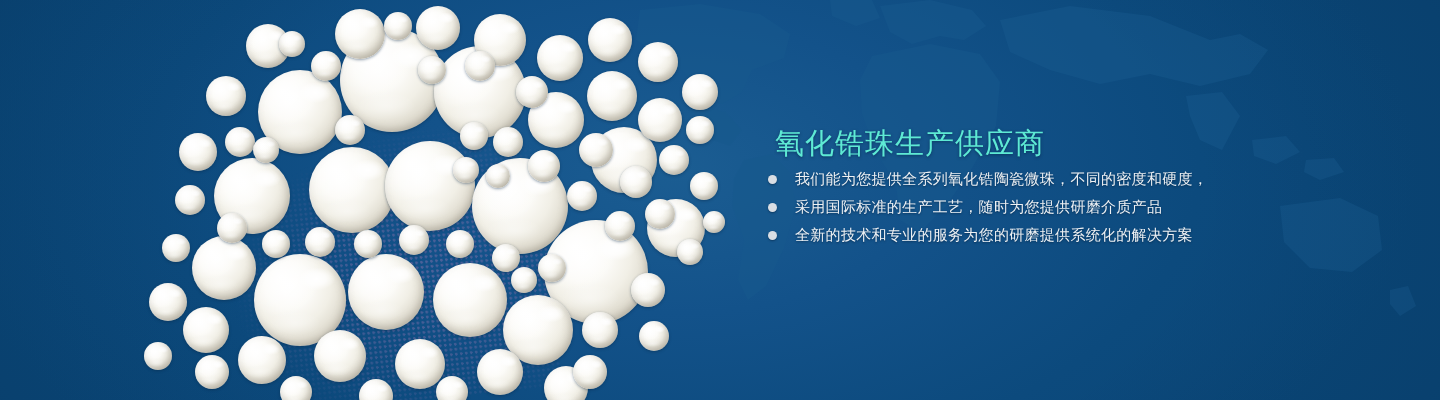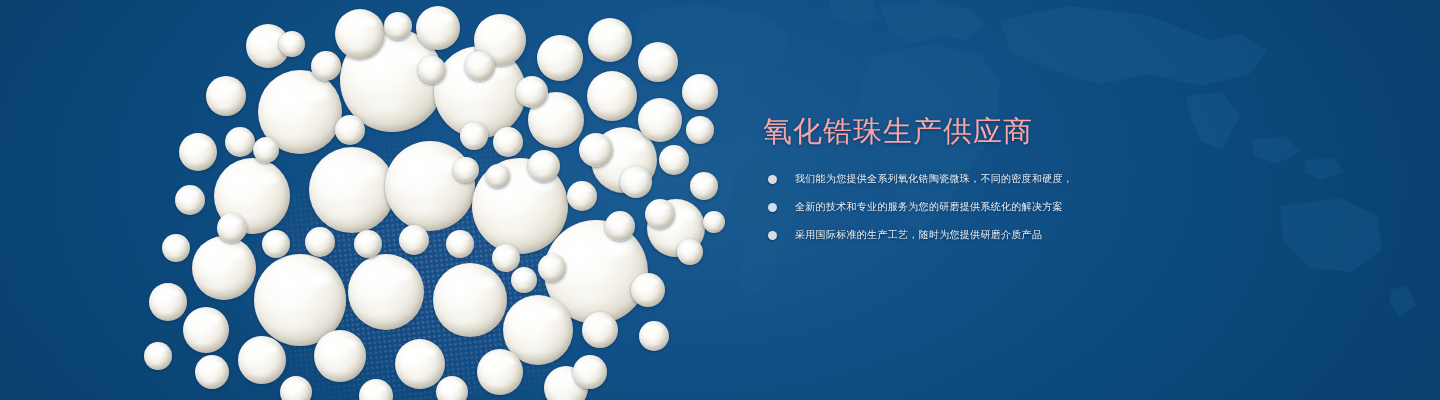--- a/index.html
+++ b/index.html
@@ -94,41 +94,41 @@
     position: absolute;
     left: 763px;
     top: 0;
     width: 600px;
     height: 400px;
   }
   .headline {
     position: absolute;
     left: 0;
     top: 112px;
-    margin: 0;
+    margin: 12px;
     font-size: 29px;
     font-weight: 400;
     letter-spacing: 1px;
-    color: #fca5a5;
+    color: #5eead4;
     text-shadow: 0 1px 3px rgba(4,30,58,0.55);
     white-space: nowrap;
   }
   .bullets {
     position: absolute;
     left: 5px;
     top: 168px;
     margin: 0;
     padding: 0;
     list-style: none;
   }
   .bullet {
     position: relative;
     padding-left: 27px;
     margin-bottom: 6px;
-    font-size: 10px;
+    font-size: 15px;
     line-height: 22px;
     color: #eef1f4;
     text-shadow: 0 1px 2px rgba(4,30,58,0.6);
     letter-spacing: 0.3px;
   }
   .bullet:last-child { margin-bottom: 0; }
   .bullet-dot {
     position: absolute;
     left: 0;
     top: 7px;
@@ -265,24 +265,24 @@
 
     <ul class="bullets">
 
       <li class="bullet">
         <span class="bullet-dot"></span>
         <span class="bullet-text">我们能为您提供全系列氧化锆陶瓷微珠，不同的密度和硬度，</span>
       </li>
 
       <li class="bullet">
         <span class="bullet-dot"></span>
+        <span class="bullet-text">采用国际标准的生产工艺，随时为您提供研磨介质产品</span>
+      </li>
+
+      <li class="bullet">
+        <span class="bullet-dot"></span>
         <span class="bullet-text">全新的技术和专业的服务为您的研磨提供系统化的解决方案</span>
       </li>
 
-      <li class="bullet">
-        <span class="bullet-dot"></span>
-        <span class="bullet-text">采用国际标准的生产工艺，随时为您提供研磨介质产品</span>
-      </li>
-
     </ul>
   </div>
 
 </div>
 
 </body></html>

